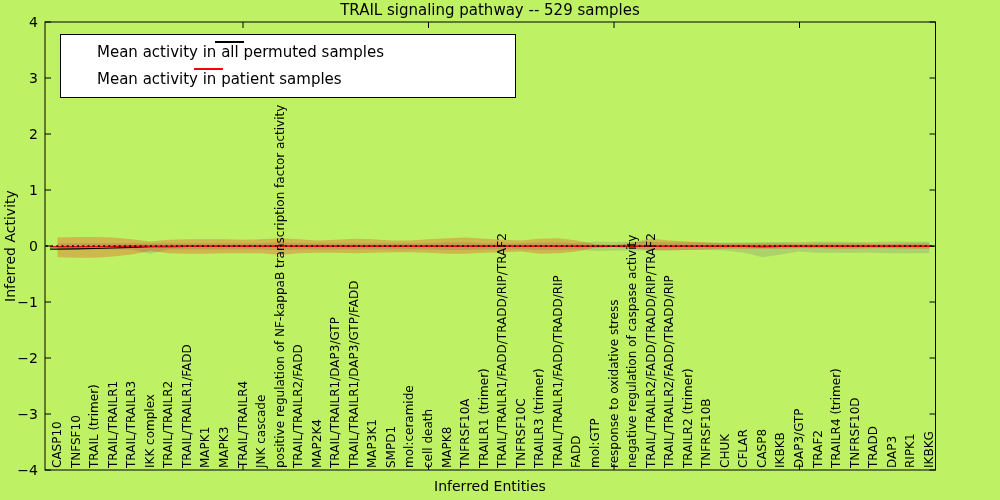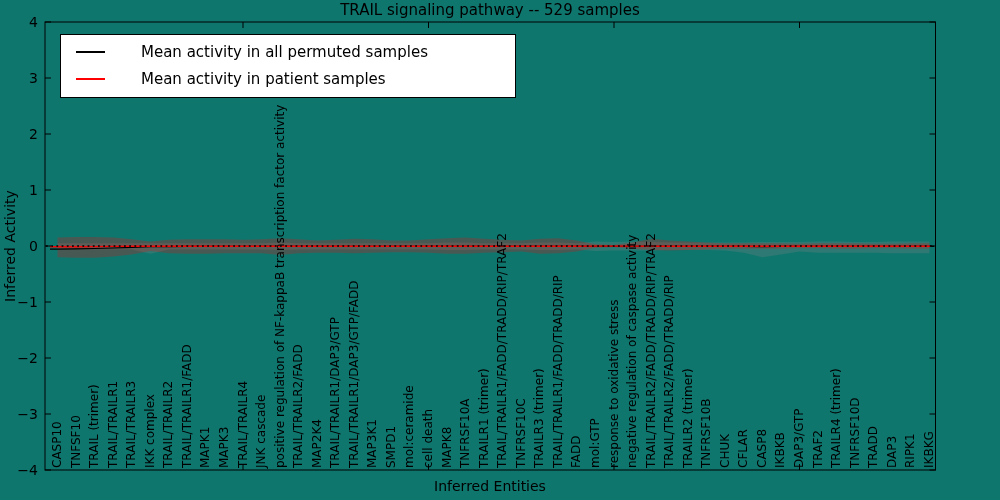--- a/index.html
+++ b/index.html
@@ -1,17 +1,17 @@
 <!DOCTYPE html>
 <html><head>
 <meta charset="utf-8">
 <style>
   html,body{margin:0;padding:0;background:#ffffff;}
   #figure{
-    position:relative;width:1000px;height:500px;background:#0f766e;
+    position:relative;width:1000px;height:500px;background:#bef264;
     font-family:"DejaVu Sans","Liberation Sans",sans-serif;color:#000;
     overflow:hidden;
   }
   #plot-svg{position:absolute;left:0;top:0;}
   .title{
     position:absolute;left:0;top:1px;width:980px;text-align:center;
     font-size:15px;color:#000;
   }
   .xlabel{
     position:absolute;left:0;top:478px;width:980px;text-align:center;
@@ -28,21 +28,21 @@
   }
   .xcat{
     position:absolute;width:520px;top:468px;
     transform:rotate(-90deg);transform-origin:0 0;
     font-size:12px;line-height:13px;white-space:nowrap;text-align:left;
   }
   .legend{
     position:absolute;left:60px;top:34px;width:456px;height:64px;
     background:#ffffff;border:1px solid #000;box-sizing:border-box;z-index:5;
   }
-  .legend-row{position:absolute;left:0;height:22px;display:flex;align-items:center;}
+  .legend-row{position:absolute;left:0;height:22px;display:flex;align-items:center;flex-direction:column;}
   .legend-row.r0{top:6px;}
   .legend-row.r1{top:33px;}
   .legend-swatch{display:inline-block;width:29px;height:0;border-top-style:solid;border-top-width:2px;margin-left:15px;}
   .legend-label{font-size:15px;margin-left:36px;white-space:nowrap;}
 </style>
 </head>
 <body>
 
 <div id="figure">
   <svg id="plot-svg" width="1000" height="500">

